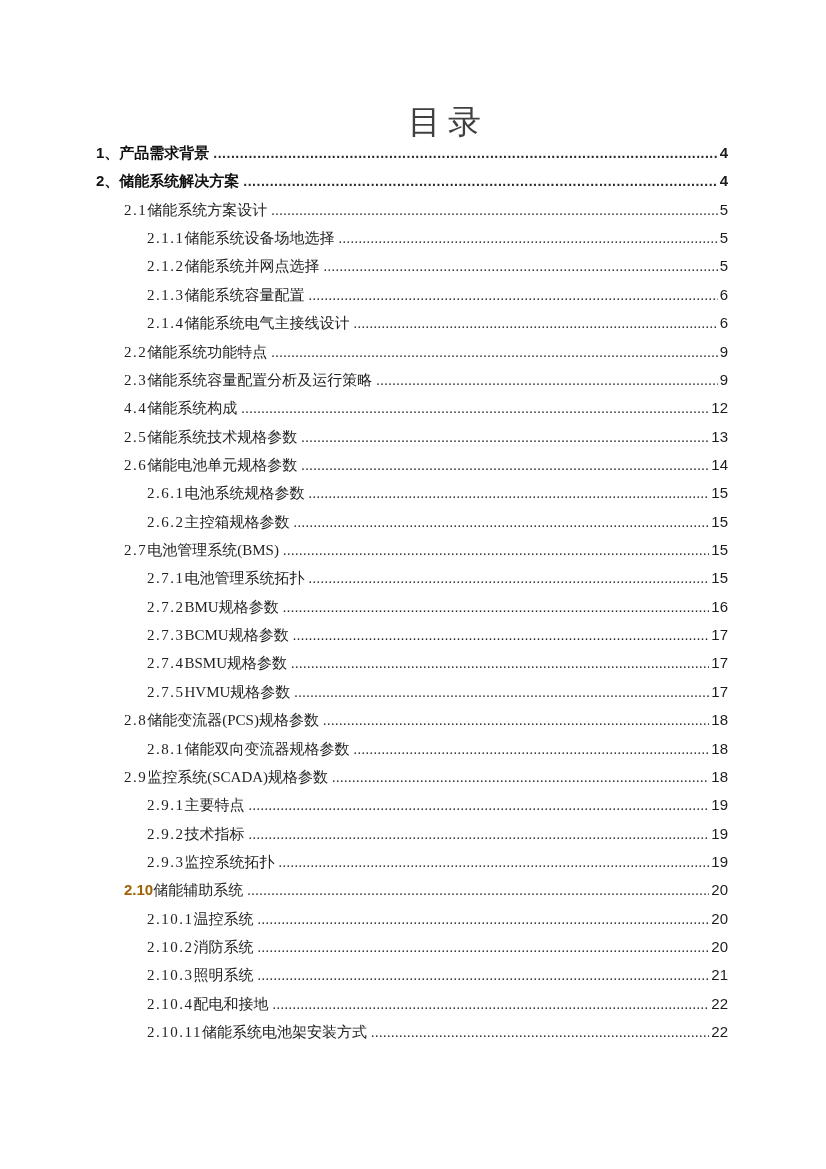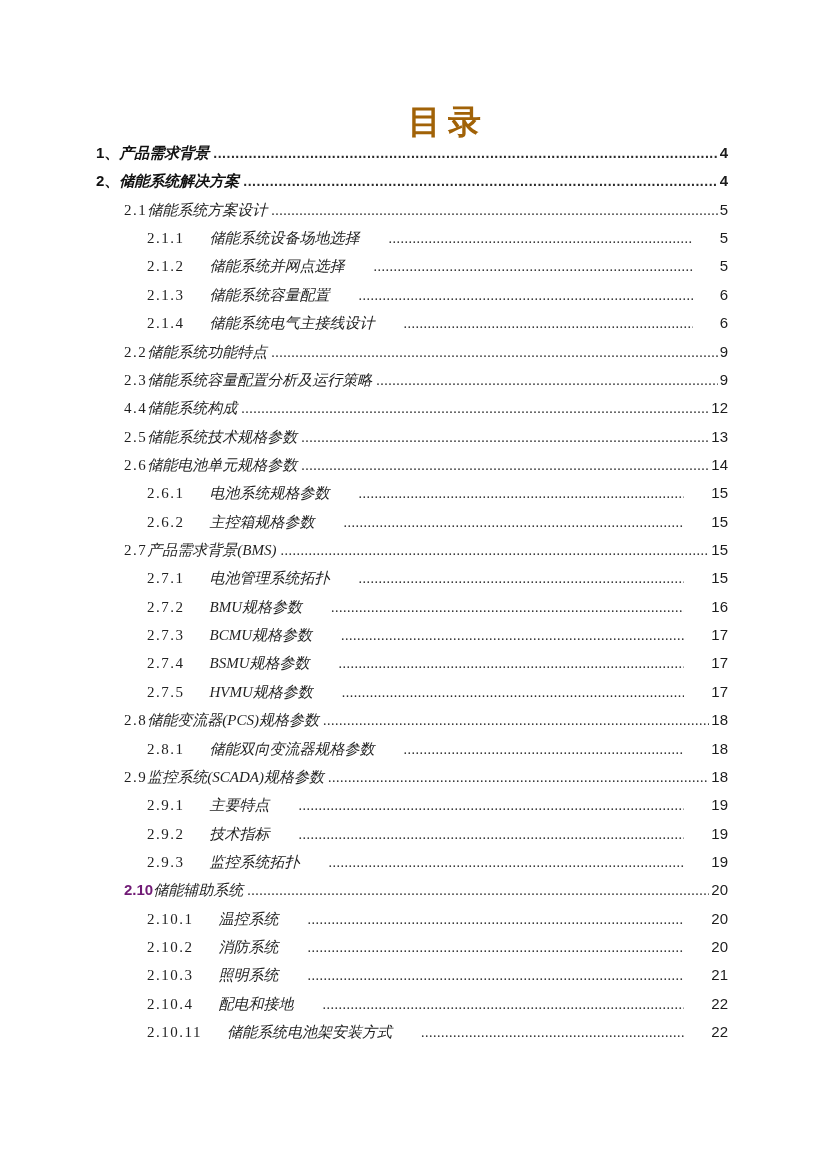--- a/index.html
+++ b/index.html
@@ -27,23 +27,23 @@
     position: absolute;
     top: 100px;
     left: 0;
     width: 100%;
     height: 44px;
     line-height: 44px;
     padding-left: 72px; 
     text-align: center;
     font-family: "Liberation Serif", "DejaVu Serif", serif;
     font-size: 33px;
-    font-weight: 700;
+    font-weight: 400;
     letter-spacing: 7px;
-    color: #a16207;
+    color: #404040;
   }
   .toc-list {
     position: absolute;
     top: 139px;
     left: 0;
     width: 100%;
   }
   .toc-row {
     display: flex;
     align-items: baseline;
@@ -52,21 +52,20 @@
     font-size: 15px;
     color: #1f1f1f;
     white-space: nowrap;
   }
   .toc-row .num {
     letter-spacing: 1.5px;
     flex: 0 0 auto;
   }
   .toc-row .label {
     flex: 0 0 auto;
-    font-style: italic;
   }
   .toc-row .dots {
     flex: 1 1 auto;
     overflow: hidden;
     white-space: nowrap;
     margin-left: 4px;
     margin-right: 2px;
     letter-spacing: 0.5px;
     color: #2b2b2b;
     font-size: 14px;
@@ -80,26 +79,26 @@
     font-size: 15px;
     color: #1c1c1c;
   }
   .toc-row.level-1 {
     font-family: "Liberation Sans", "DejaVu Sans", sans-serif;
     font-weight: 700;
     color: #111111;
   }
   .toc-row.level-1 .num { letter-spacing: 0; }
   .toc-row.level-2 { padding-left: 28px; }
-  .toc-row.level-3 { padding-left: 51px; gap: 25px; }
+  .toc-row.level-3 { padding-left: 51px; }
   .toc-row.num-sans .num {
     font-family: "Liberation Sans", "DejaVu Sans", sans-serif;
     font-weight: 700;
     letter-spacing: 0;
-    color: #701a75;
+    color: #a16207;
   }
 </style>
 </head>
 <body>
 
 <div class="page">
   <div class="content">
     <h1 class="doc-title">目录</h1>
     <div class="toc-list">
   <div class="toc-row level-1">
@@ -196,21 +195,21 @@
 
   <div class="toc-row level-3">
     <span class="num">2.6.2</span>
     <span class="label">主控箱规格参数</span>
     <span class="dots"></span>
     <span class="pagenum">15</span>
   </div>
 
   <div class="toc-row level-2">
     <span class="num">2.7</span>
-    <span class="label">产品需求背景(BMS)</span>
+    <span class="label">电池管理系统(BMS)</span>
     <span class="dots"></span>
     <span class="pagenum">15</span>
   </div>
 
   <div class="toc-row level-3">
     <span class="num">2.7.1</span>
     <span class="label">电池管理系统拓扑</span>
     <span class="dots"></span>
     <span class="pagenum">15</span>
   </div>

